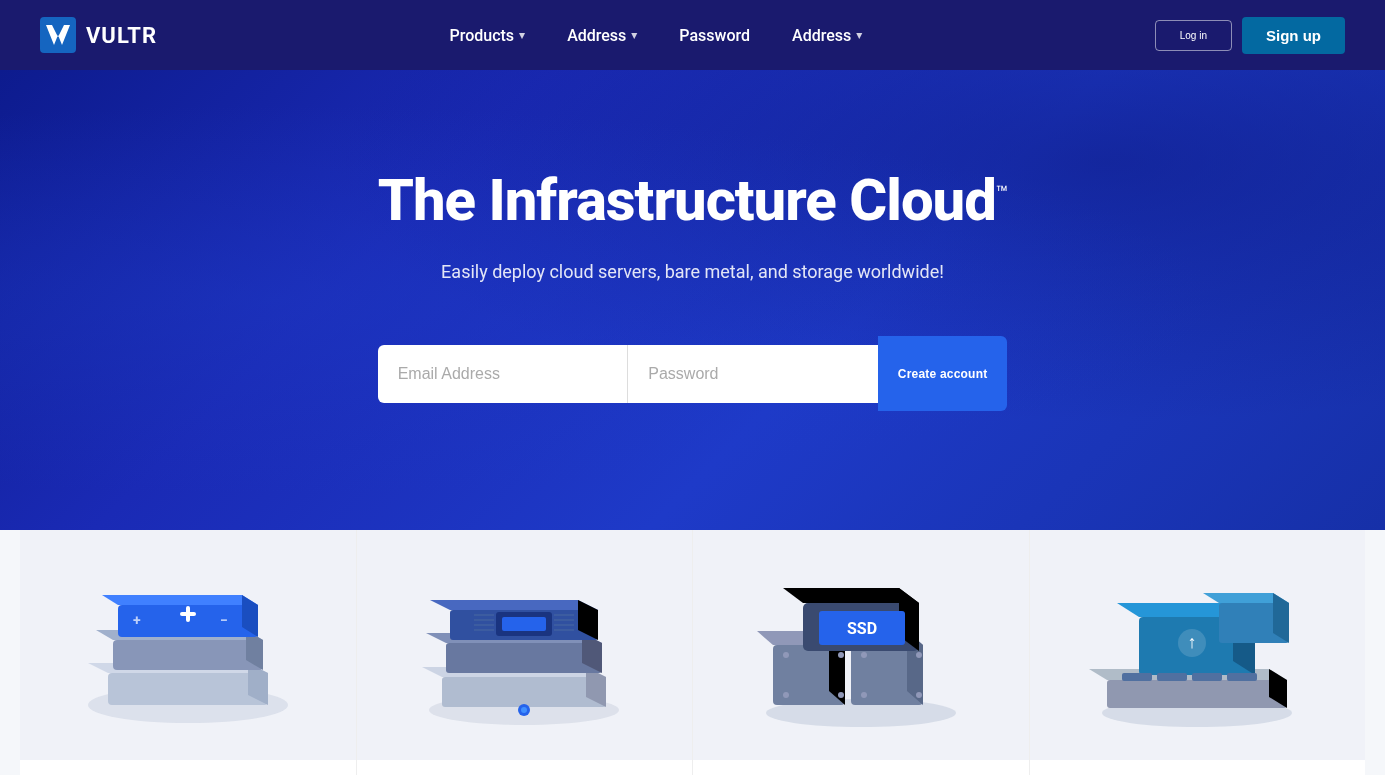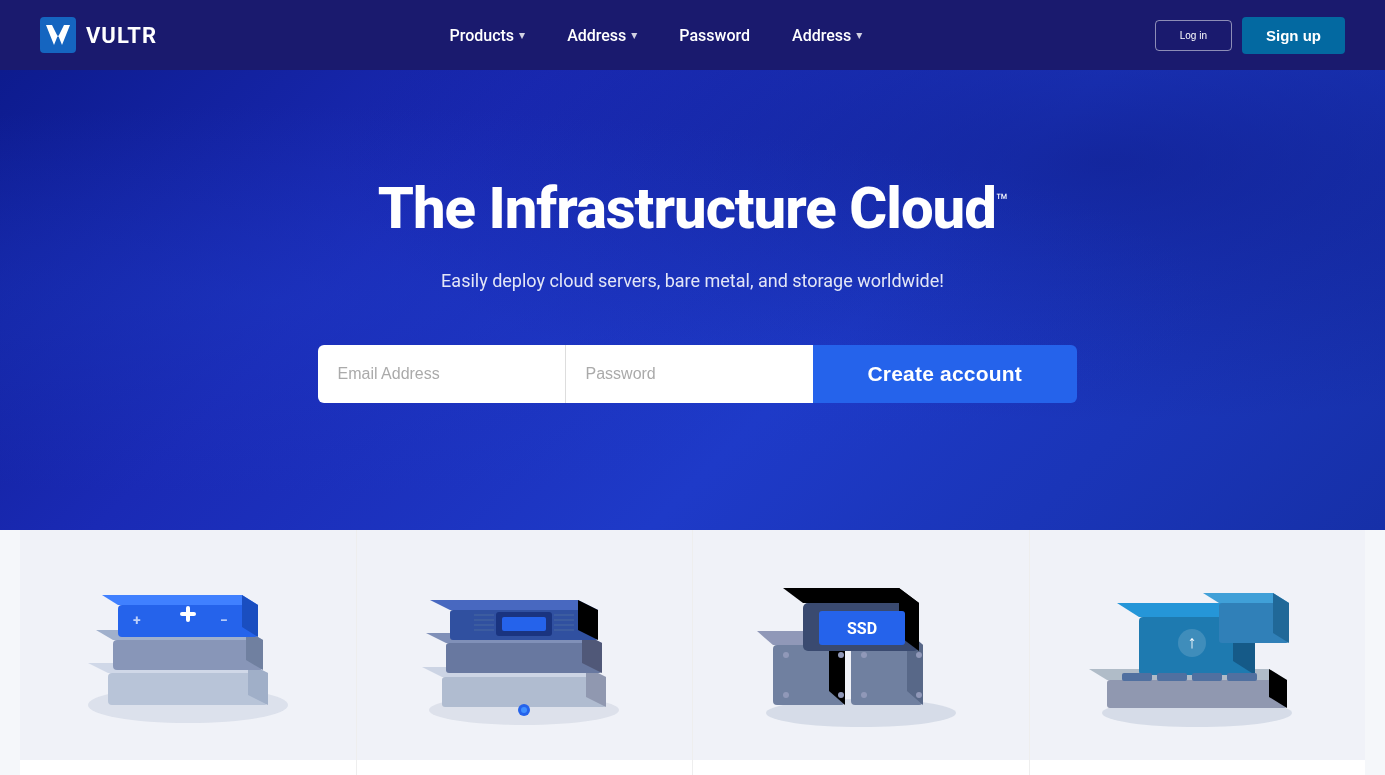--- a/index.html
+++ b/index.html
@@ -173,26 +173,26 @@
     .hero-input:nth-child(2) {
       border-radius: 0;
       border-right: none;
     }
 
     .hero-input::placeholder {
       color: #aaa;
     }
 
     .btn-create {
-      height: 58px;
+      height: 75px;
       background: #2563eb;
       color: white;
       border: none;
-      padding: 0 55px;
-      font-size: 21px;
+      padding: 0 20px;
+      font-size: 12px;
       font-weight: 600;
       cursor: pointer;
       border-radius: 0 6px 6px 0;
       white-space: nowrap;
       letter-spacing: 0.2px;
     }
 
     
     .products-section {
       background: #f5f7fa;

